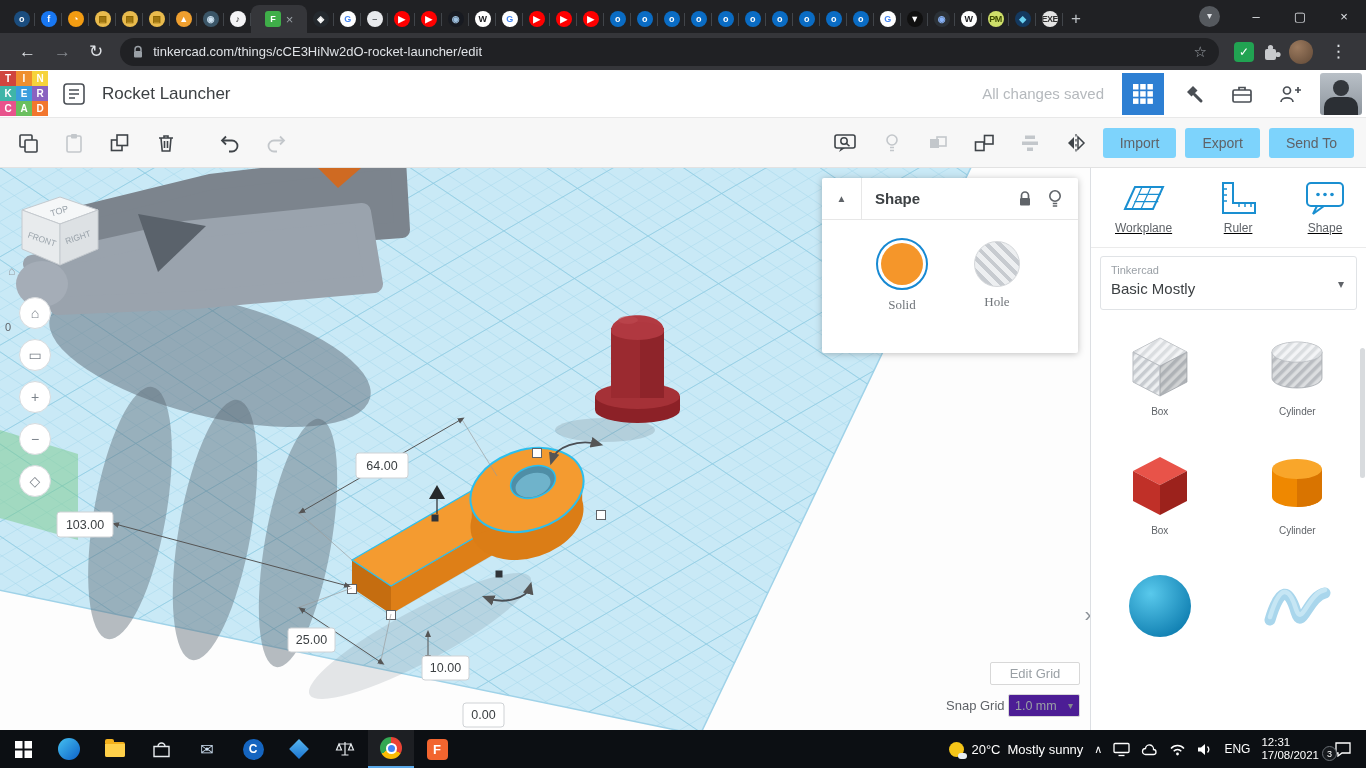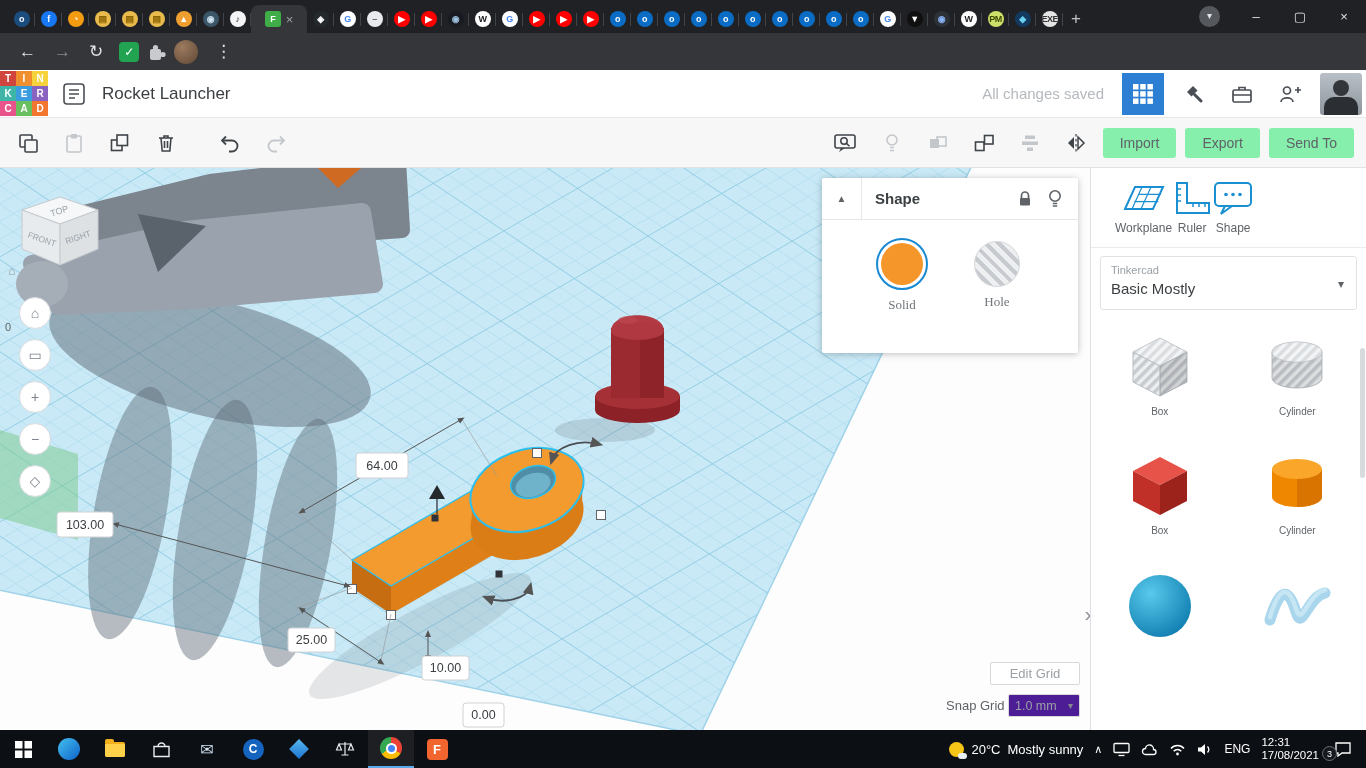--- a/index.html
+++ b/index.html
@@ -55,21 +55,21 @@
                background:linear-gradient(#b9c0c7,#8d959d);position:relative;}
   #user-avatar .head{position:absolute;left:13px;top:7px;width:16px;height:16px;border-radius:50%;background:#33373c;}
   #user-avatar .body{position:absolute;left:4px;top:24px;width:34px;height:20px;border-radius:10px 10px 0 0;background:#2b2f34;}
 
   
   #tk-toolbar{position:absolute;left:0;top:118px;width:1366px;height:50px;background:#f7f7f7;
               border-bottom:1px solid #e2e2e2;display:flex;align-items:center;}
   .tb-ic{width:36px;height:36px;display:flex;align-items:center;justify-content:center;margin-left:10px;}
   .tb-gap{width:18px;}
   #tb-right{margin-left:auto;display:flex;align-items:center;}
-  .tb-button{height:30px;padding:0 17px;background:#86efac;border-radius:3px;font-size:14px;color:#5f6368;
+  .tb-button{height:30px;padding:0 17px;background:#7dd3fc;border-radius:3px;font-size:14px;color:#5f6368;
              display:flex;align-items:center;margin-left:9px;}
   #tb-right .tb-button:last-child{margin-right:12px;}
 
   
   #canvas{position:absolute;left:0;top:168px;width:1090px;height:562px;background:#fff;overflow:hidden;}
   .canvas-label{position:absolute;background:#fff;border:1px solid #d8d8d8;border-radius:2px;
                 font-size:13px;color:#9aa0a5;display:flex;align-items:center;justify-content:center;}
   #snap-label{position:absolute;left:946px;top:530px;font-size:13px;color:#5f6368;}
   #snap-select{position:absolute;left:1008px;top:526px;width:72px;height:23px;background:#4c1d95;
                border:1px solid #d8d8d8;border-radius:2px;display:flex;align-items:center;
@@ -90,21 +90,21 @@
   #solid-ring{width:52px;height:52px;border:2px solid #1789d2;border-radius:50%;margin:0 auto;
               display:flex;align-items:center;justify-content:center;}
   #solid-dot{width:42px;height:42px;border-radius:50%;background:#f5962a;}
   #hole-dot{width:46px;height:46px;border-radius:50%;margin:3px auto 0;
             background:repeating-linear-gradient(45deg,#c7cbd0 0 4px,#edeff1 4px 9px);
             border:1px solid #d4d7da;}
 
   
   #sidebar{position:absolute;left:1090px;top:168px;width:276px;height:562px;background:#fff;
            border-left:1px solid #dcdfe3;overflow:hidden;}
-  #sb-tools{display:flex;padding:12px 20px 10px 24px;}
+  #sb-tools{display:flex;justify-content:space-between;padding:12px 20px 10px 24px;text-decoration:underline;}
   .sb-tool{display:flex;flex-direction:column;align-items:center;}
   .sb-tool .lbl{margin-top:5px;font-size:12px;color:#5f6368;}
   #sb-divider{height:1px;background:#ebebeb;margin:2px 0 8px;}
   #sb-dropdown{margin:0 9px;border:1px solid #e0e3e6;border-radius:3px;padding:7px 10px;position:relative;height:54px;}
   #sb-group{font-size:11px;color:#9aa0a6;}
   #sb-library{font-size:15px;color:#3c4043;margin-top:4px;}
   #sb-caret{position:absolute;right:12px;top:20px;color:#5f6368;font-size:12px;}
   #shape-grid{margin-top:20px;display:grid;grid-template-columns:1fr 1fr;row-gap:32px;justify-items:center;}
   .shape-item{display:flex;flex-direction:column;align-items:center;}
   .shape-item .lbl{margin-top:6px;font-size:10px;color:#5f6368;}
@@ -282,20 +282,28 @@
       <span class="win-btn">–</span>
       <span class="win-btn">▢</span>
       <span class="win-btn">×</span>
     </div>
   </div>
 
   <div id="navbar">
     <span class="nav-ic">←</span>
     <span class="nav-ic dim">→</span>
     <span class="nav-ic">↻</span>
+    <div id="url-pill">
+      <svg width="12" height="14">
+        <path d="M3,6 V4.5 a3,3 0 0 1 6,0 V6" fill="none" stroke="#9aa0a6" stroke-width="1.5"></path>
+        <rect x="2" y="6" width="8" height="6.5" rx="1" fill="#9aa0a6"></rect>
+      </svg>
+      <span id="url-text">tinkercad.com/things/cCE3HiNw2dO-rocket-launcher/edit</span>
+      <span id="pill-star">☆</span>
+    </div>
     <span id="ext-check">✓</span>
     <svg width="20" height="20">
       <rect x="4" y="7" width="11" height="11" rx="2" fill="#c8cacd"></rect>
       <circle cx="9.5" cy="5.5" r="2.6" fill="#c8cacd"></circle>
       <circle cx="17" cy="12.5" r="2.6" fill="#c8cacd"></circle>
     </svg>
     <span id="nav-avatar"></span>
     <span class="nav-ic">⋮</span>
   </div>
 

